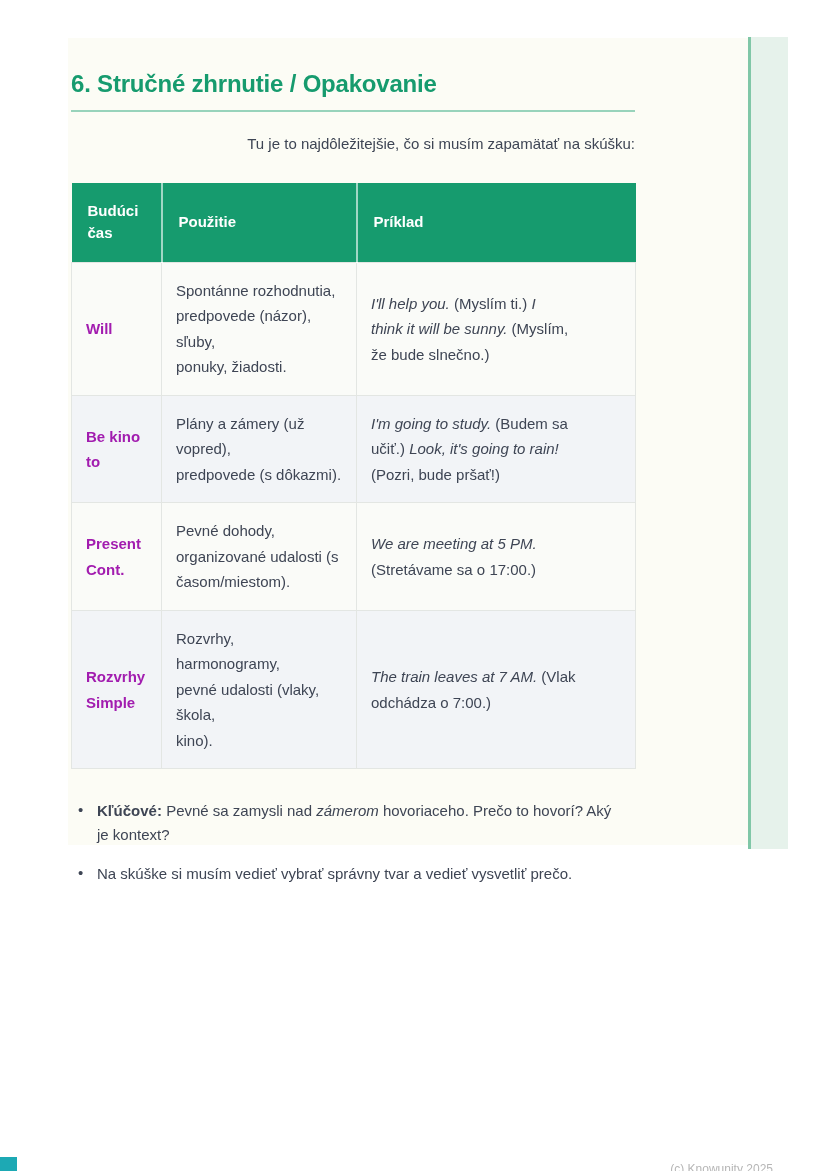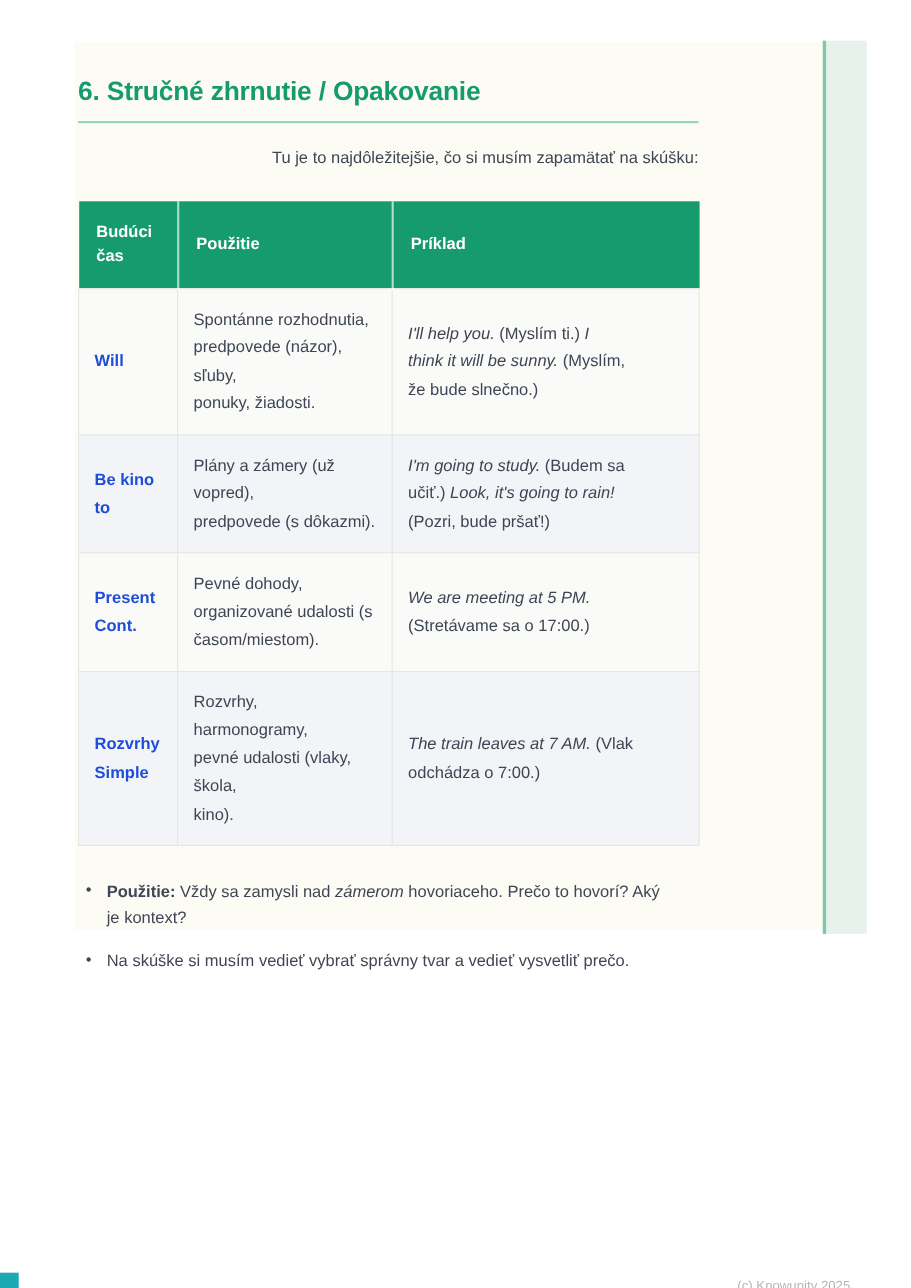--- a/index.html
+++ b/index.html
@@ -65,21 +65,21 @@
   .summary-table th:first-child { border-left: none; }
   .summary-table td {
     border: 1px solid var(--table-border, #e3e6e3);
     vertical-align: middle;
     padding: 15px 14px;
     line-height: 1.7;
     color: var(--body-text, #3e4554);
   }
   .summary-table tbody tr:nth-child(odd) td { background: var(--row-bg, #fafbf8); }
   .summary-table tbody tr:nth-child(even) td { background: var(--row-alt-bg, #f2f4f7); }
-  td.tense-cell { font-weight: 700; color: #1d4ed8; }
+  td.tense-cell { font-weight: 700; color: #a21caf; }
   td.usage-cell, td.example-cell { white-space: pre-line; }
   .it { font-style: italic; }
   .bd { font-weight: 700; }
   ul.key-points {
     list-style: none;
     margin: 30px 0 0 0;
     padding: 0;
     width: 564px;
   }
   ul.key-points li {
@@ -172,21 +172,21 @@
             <td class="usage-cell">Rozvrhy, harmonogramy,
 pevné udalosti (vlaky, škola,
 kino).</td>
             <td class="example-cell"><span class="it">The train leaves at 7 AM.</span><span> (Vlak
 odchádza o 7:00.)</span></td>
           </tr>
         </tbody>
     </table>
 
     <ul class="key-points" id="bullet-list">
-        <li><span class="bullet-dot">•</span><span class="bd">Použitie:</span><span> Vždy sa zamysli nad </span><span class="it">zámerom</span><span> hovoriaceho. Prečo to hovorí? Aký
+        <li><span class="bullet-dot">•</span><span class="bd">Kľúčové:</span><span> Pevné sa zamysli nad </span><span class="it">zámerom</span><span> hovoriaceho. Prečo to hovorí? Aký
 je kontext?</span></li>
         <li><span class="bullet-dot">•</span><span>Na skúške si musím vedieť vybrať správny tvar a vedieť vysvetliť prečo.</span></li>
       </ul>
   </div>
 </div>
 
 <div class="mint-bar"></div>
 <div class="footer-copyright">(c) Knowunity 2025</div>
 <div class="corner-accent"></div>
 

